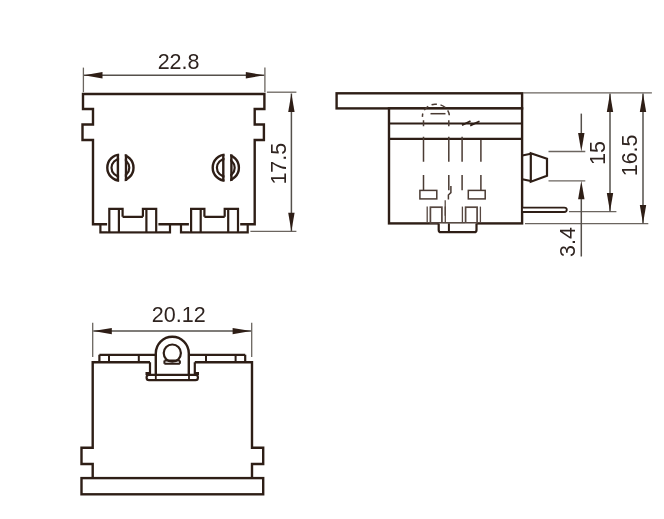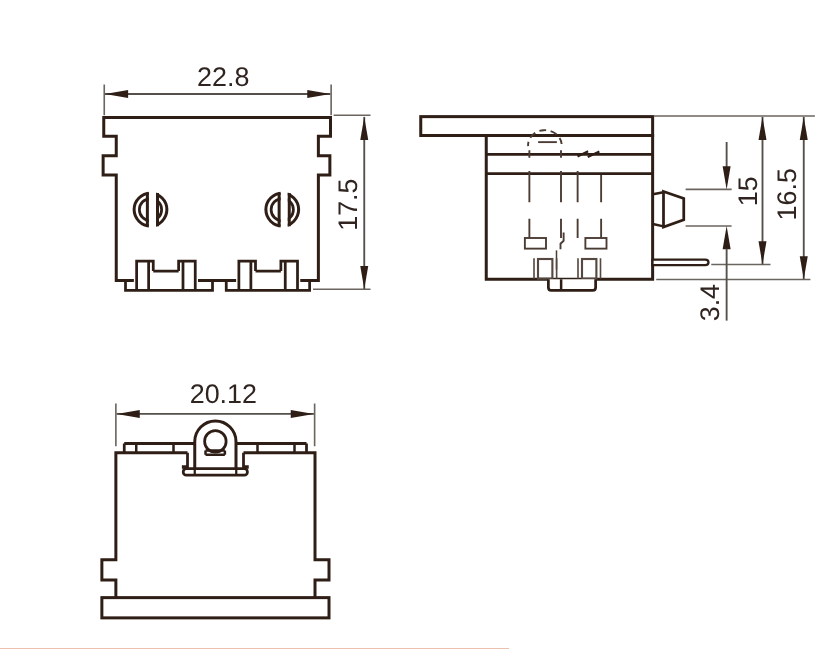--- a/index.html
+++ b/index.html
@@ -1,16 +1,16 @@
 <!DOCTYPE html>
 <html><head>
 <meta charset="utf-8">
 <style>
   html,body{margin:0;padding:0;background:#fff;}
-  .page{width:664px;height:519px;position:relative;background:#c2410c;overflow:hidden;}
+  .page{width:664px;height:519px;position:relative;background:#fef9c3;overflow:hidden;}
   text{font-family:"Liberation Sans",sans-serif;fill:#2f2420;}
 </style>
 </head>
 <body>
 <div class="page">
 <svg width="664" height="519" viewBox="0 0 664 519">
 <defs></defs>
 
 <rect x="0" y="0" width="664" height="519" fill="#ffffff"></rect>
 

